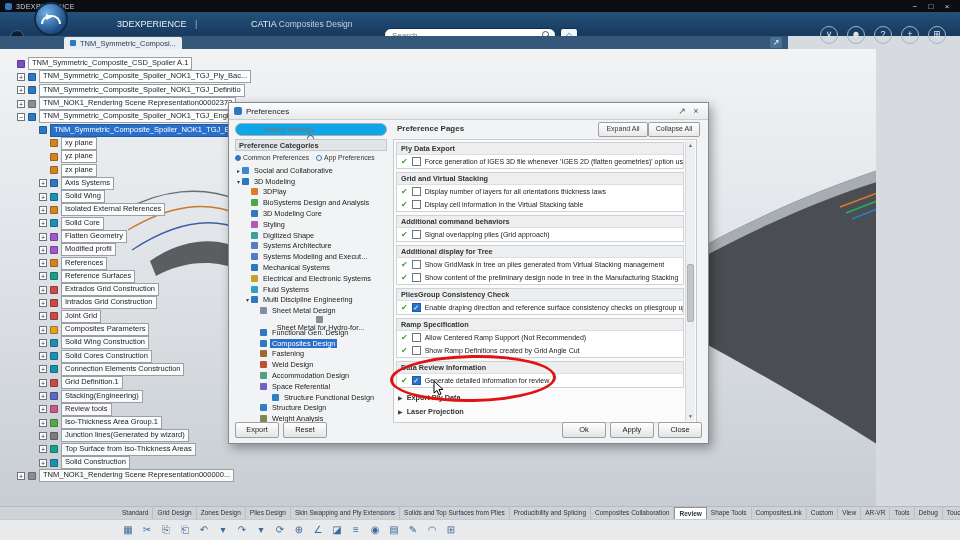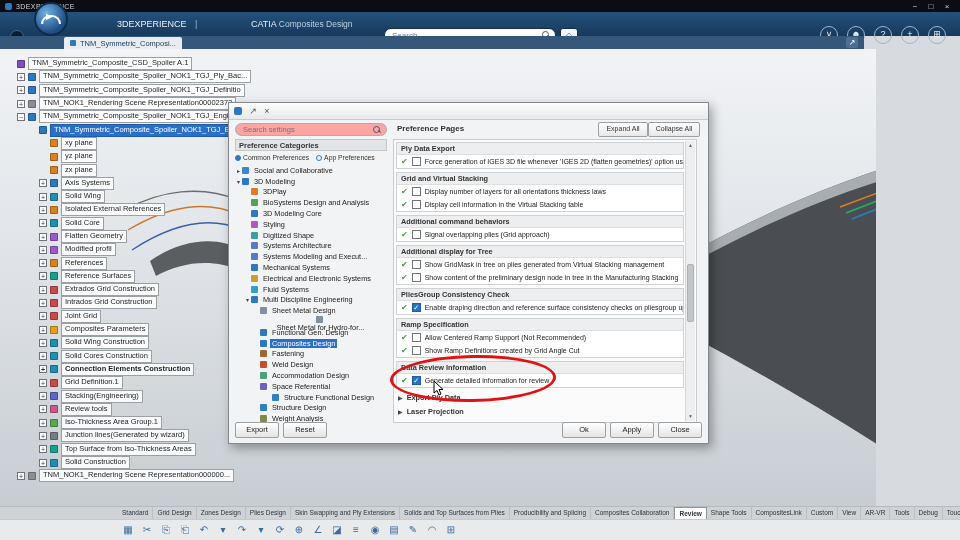--- a/index.html
+++ b/index.html
@@ -35,21 +35,21 @@
   .mag{width:8px;height:8px;position:relative;flex:none;}
   .mag:before{content:"";position:absolute;left:0;top:0;width:5px;height:5px;border:1.2px solid #4a5560;border-radius:50%;}
   .mag:after{content:"";position:absolute;left:5px;top:5px;width:3px;height:1.2px;background:#4a5560;transform:rotate(45deg);}
   .tagbtn{position:absolute;left:560px;top:16px;width:16px;height:14px;border:1px solid #0f2c49;border-radius:3px;
     background:#f2f6fa;color:#2e78c2;font-size:8px;text-align:center;line-height:13px;}
   .abar-icons{position:absolute;right:14px;top:14px;display:flex;gap:9px;}
   .aico{width:16px;height:16px;border-radius:50%;border:1px solid #9db6cc;color:#e8eef4;font-size:9px;
     text-align:center;line-height:15px;cursor:default;}
 
   
-  .tabbar{position:absolute;left:0;top:36px;width:864px;height:13px;background:#35587a;}
+  .tabbar{position:absolute;left:0;top:36px;width:788px;height:13px;background:#35587a;}
   .doctab{position:absolute;left:64px;top:1px;height:12px;background:#e9edf1;color:#163least;}
   .doctab{color:#163a5c;border-radius:2px 2px 0 0;display:flex;align-items:center;padding:0 6px;font-size:7.5px;}
   .doctab .dot{width:6px;height:6px;background:#2e78c2;border-radius:1px;margin-right:4px;}
   .vpexp{position:absolute;right:6px;top:1px;width:12px;height:11px;background:#4a7096;color:#fff;
     font-size:8px;text-align:center;line-height:11px;border-radius:2px;}
 
   
   .vp{position:absolute;left:0;top:49px;width:876px;height:457px;
     background:linear-gradient(180deg,#f1f3f5 0%,#e2e6ea 40%,#c8cdd3 100%);overflow:hidden;}
   .vp svg{position:absolute;left:0;top:0;}
@@ -67,22 +67,22 @@
   .tl.ul{text-decoration:underline;}
 
   
   .dlg{position:absolute;left:228px;top:102px;width:479px;height:340px;background:#f2f3f4;
     border:1px solid #84898e;box-shadow:3px 4px 10px rgba(0,0,0,.35);z-index:20;font-size:8px;}
   .dlg-ttl{position:absolute;left:0;top:0;right:0;height:16px;background:linear-gradient(#fdfdfd,#e7e9eb);
     border-bottom:1px solid #c9ccce;display:flex;align-items:center;padding:0 5px;}
   .dlg-ttl .dico{width:8px;height:8px;background:#2e78c2;border-radius:2px;margin-right:4px;}
   .dlg-ttl .dtxt{font-size:8px;color:#222;flex:1;}
   .dlg-ttl .dbtn{width:14px;text-align:center;color:#555;font-size:9px;}
-  .dsrch{position:absolute;left:6px;top:20px;width:152px;height:13px;background:#fca5a5;border:1px solid #a9adb1;
-    border-radius:7px;display:flex;align-items:center;padding:0 5px;box-sizing:border-box;}
+  .dsrch{position:absolute;left:6px;top:20px;width:152px;height:13px;background:#0ea5e9;border:1px solid #a9adb1;
+    border-radius:7px;display:flex;align-items:center;padding:0 5px;box-sizing:border-box;flex-direction:column;}
   .dsrch input{border:none;outline:none;flex:1;font-size:7.5px;color:#444;background:transparent;
     font-family:"Liberation Sans",sans-serif;}
   .pp-hdr{position:absolute;left:168px;top:21px;font-size:8px;font-weight:bold;color:#333;}
   .pp-btn{position:absolute;top:19px;height:13px;border:1px solid #9aa0a4;background:linear-gradient(#fff,#e8e8e8);
     font-size:7px;line-height:12px;text-align:center;color:#333;border-radius:2px;}
   .pcat-hdr{position:absolute;left:6px;top:36px;width:152px;height:12px;background:#e2e5e7;border:1px solid #c5c8ca;
     font-size:7.5px;font-weight:bold;color:#333;line-height:11px;padding-left:3px;box-sizing:border-box;}
   .pcat-tabs{position:absolute;left:6px;top:49px;width:152px;height:11px;display:flex;gap:7px;align-items:center;}
   .pcat-tab{display:flex;align-items:center;font-size:6.8px;color:#333;}
   .pcat-tab .rad{width:6px;height:6px;border-radius:50%;border:1px solid #2e78c2;margin-right:2px;box-sizing:border-box;}
@@ -312,21 +312,21 @@
         <div class="trow" style="padding-left: 33px;">
           <span class="tg">+</span>
           <span class="ti" style="background: rgb(31, 143, 176);"></span>
           <span class="tl">Solid Wing Construction</span>
         </div>
         <div class="trow" style="padding-left: 33px;">
           <span class="tg">+</span>
           <span class="ti" style="background: rgb(31, 143, 176);"></span>
           <span class="tl">Solid Cores Construction</span>
         </div>
-        <div class="trow" style="padding-left: 33px; font-weight: bold;">
+        <div class="trow" style="padding-left: 33px;">
           <span class="tg">+</span>
           <span class="ti" style="background: rgb(31, 143, 176);"></span>
           <span class="tl">Connection Elements Construction</span>
         </div>
         <div class="trow" style="padding-left: 33px;">
           <span class="tg">+</span>
           <span class="ti" style="background: rgb(200, 75, 75);"></span>
           <span class="tl">Grid Definition.1</span>
         </div>
         <div class="trow" style="padding-left: 33px;">
@@ -363,20 +363,21 @@
           <span class="tg">+</span>
           <span class="ti" style="background: rgb(138, 143, 148);"></span>
           <span class="tl">TNM_NOK1_Rendering Scene Representation000000...</span>
         </div>
       </div>
   </div>
 
   <div class="dlg">
     <div class="dlg-ttl">
       <span class="dico"></span>
+      <span class="dtxt">Preferences</span>
       <span class="dbtn">↗</span>
       <span class="dbtn">×</span>
     </div>
     <span class="dsrch">
       <input placeholder="Search settings" style="">
       <span class="mag"></span>
     </span>
     <span class="pp-hdr">Preference Pages</span>
     <span class="pp-btn" style="right:60px;width:48px;">Expand All</span>
     <span class="pp-btn" style="right:8px;width:50px;">Collapse All</span>

